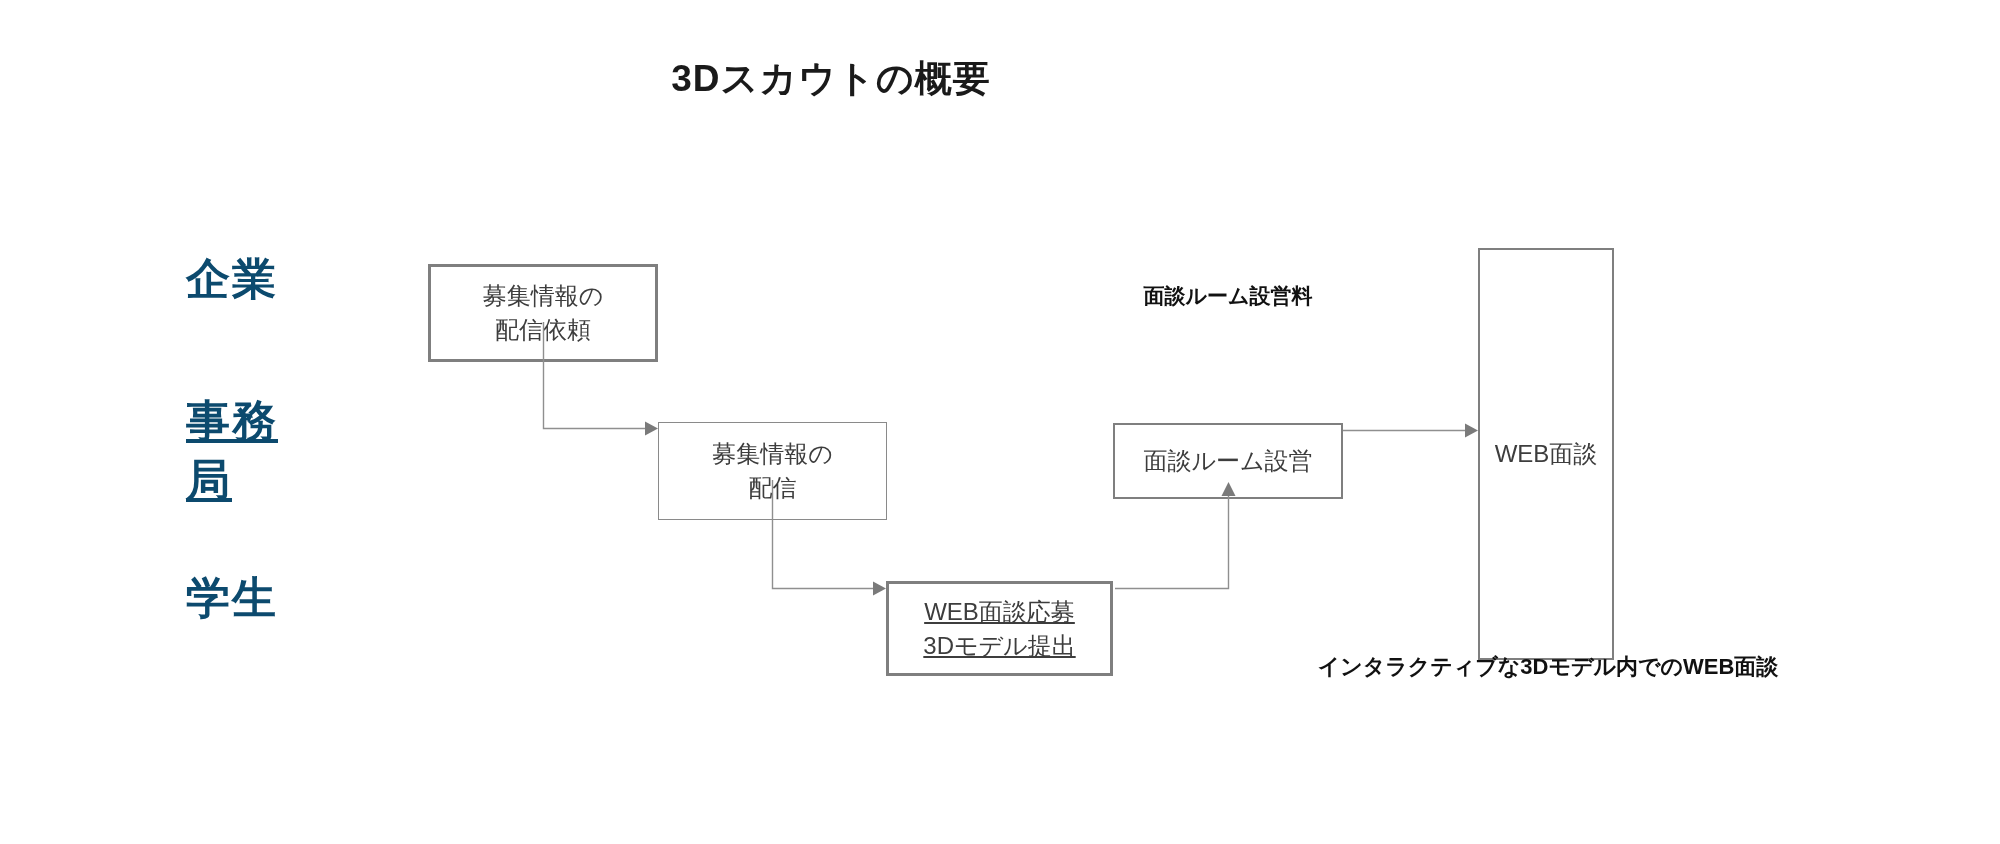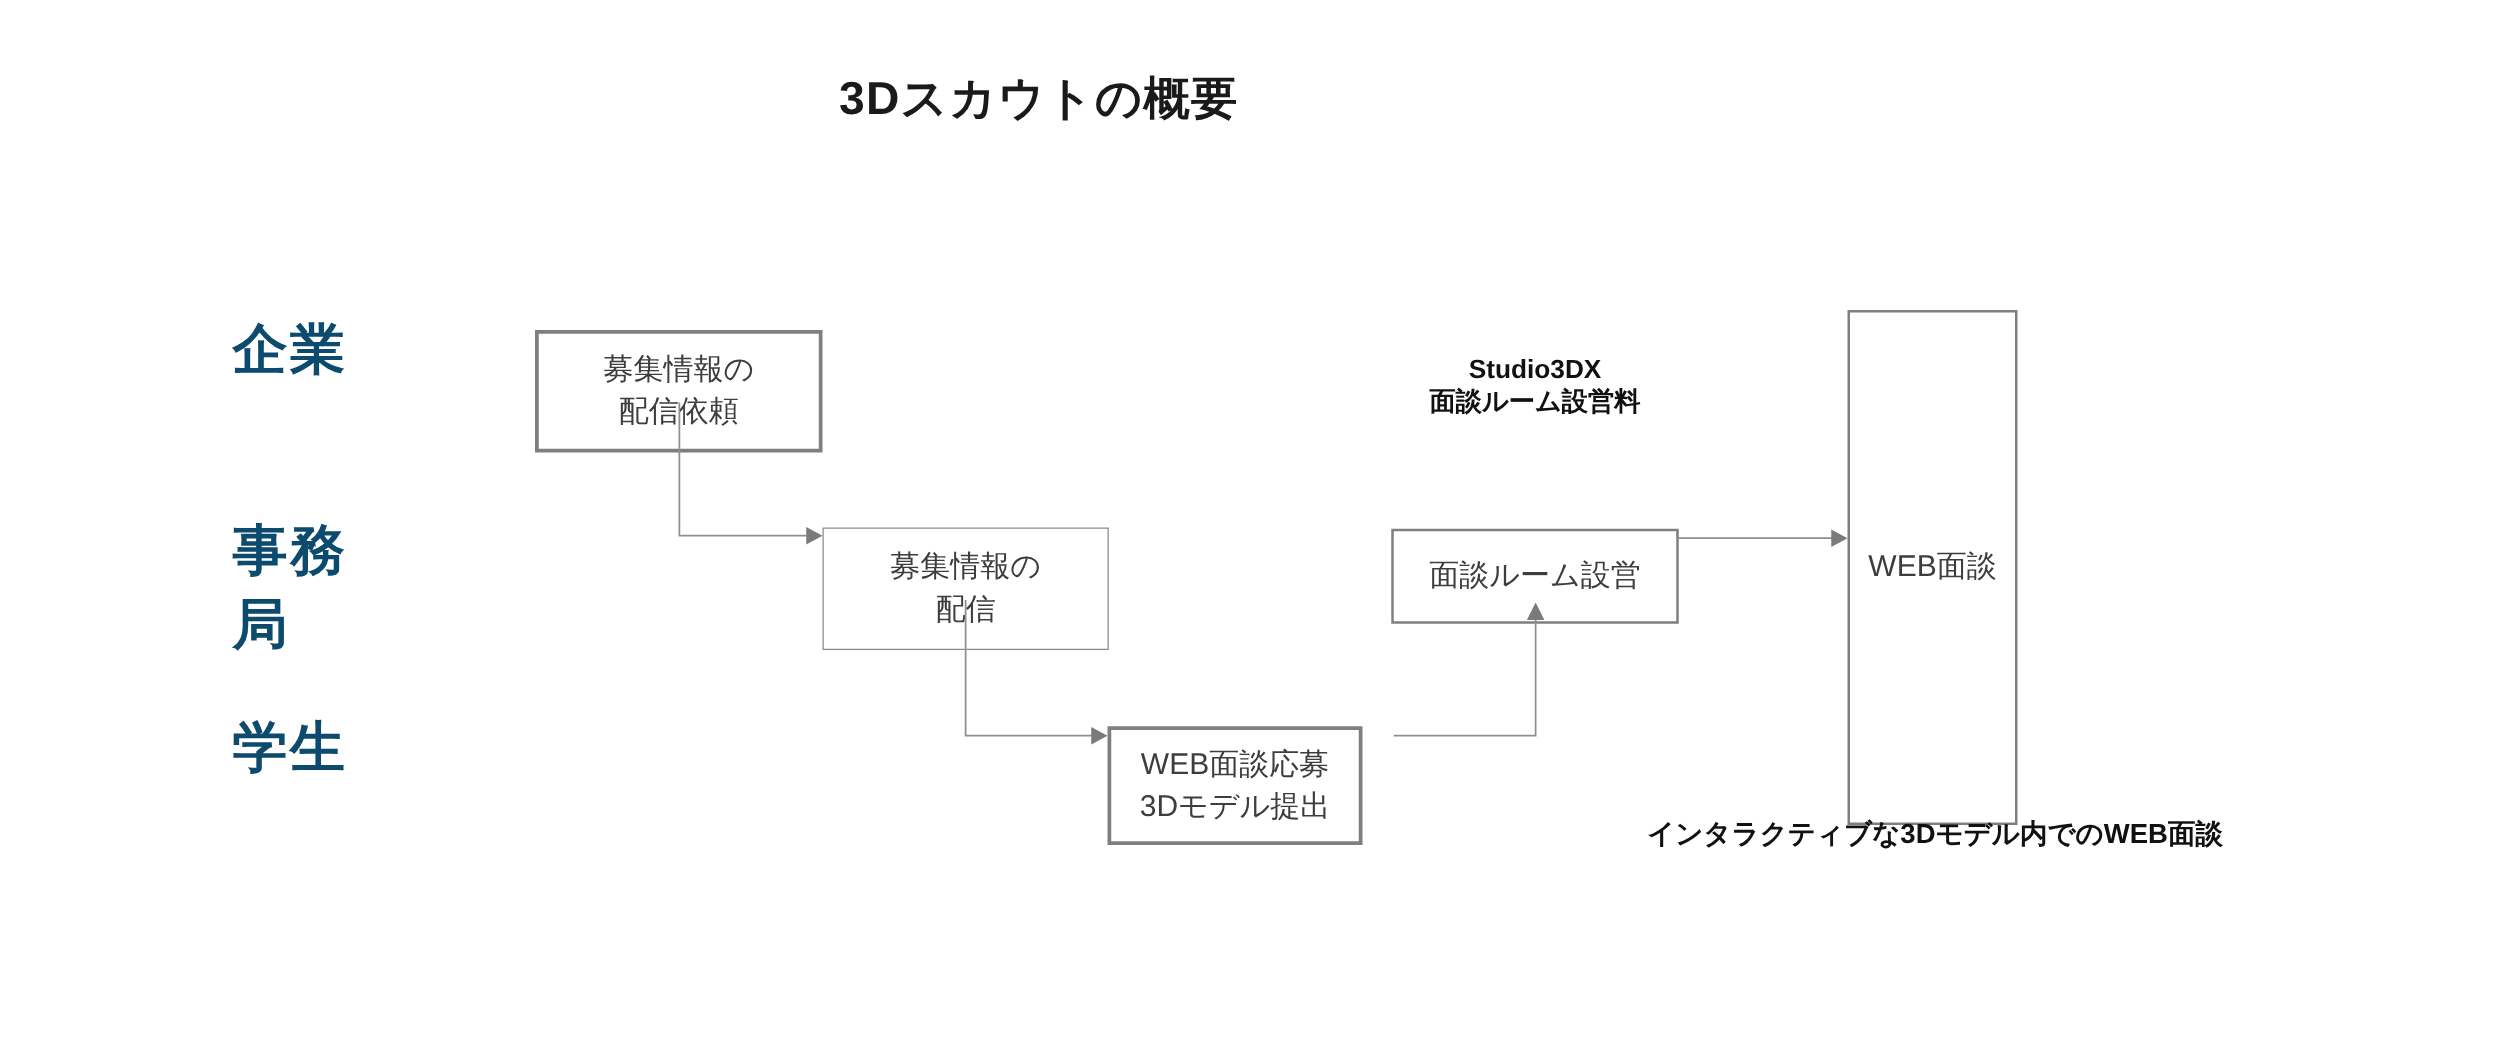--- a/index.html
+++ b/index.html
@@ -13,32 +13,32 @@
   .title{
     position:absolute;left:0;top:54px;width:1662px;
     text-align:center;font-size:37px;font-weight:bold;color:#1a1a1a;
     letter-spacing:1px;
   }
   .row-label{
     position:absolute;left:186px;width:130px;
     font-size:44px;font-weight:bold;color:#0c4a6e;letter-spacing:2px;
   }
   .row-label.company{top:250px;}
-  .row-label.office{top:411px;}
+  .row-label.office{top:392px;text-decoration:underline;}
   .row-label.student{top:569px;}
   .node{
     position:absolute;background:#ffffff;
     display:flex;flex-direction:column;align-items:center;justify-content:center;
     font-size:24px;color:#3d3d3d;line-height:1.4;text-align:center;
     box-sizing:border-box;
     margin-top:40px;
   }
   .node.request{left:428px;top:224px;width:230px;height:98px;border:3px solid #7f7f7f;}
   .node.distribute{left:658px;top:382px;width:229px;height:98px;border:1px solid #8a8a8a;}
-  .node.apply{left:886px;top:541px;width:204px;height:95px;border:3px solid #7f7f7f;}
+  .node.apply{left:886px;top:541px;width:227px;height:95px;border:3px solid #7f7f7f;text-decoration:underline;}
   .node.setup{left:1113px;top:383px;width:230px;height:76px;border:2px solid #7f7f7f;}
   .node.web{left:1478px;top:208px;width:136px;height:412px;border:2px solid #7f7f7f;}
   .fee-note{
     position:absolute;left:1048px;top:283px;width:360px;
     text-align:center;font-size:21px;font-weight:bold;color:#111111;
     line-height:26px;
   }
   .caption{
     position:absolute;left:1248px;top:652px;width:600px;
     text-align:center;font-size:22px;font-weight:bold;color:#111111;
@@ -78,21 +78,20 @@
 
   <div class="node setup">
     <span>面談ルーム設営</span>
   </div>
 
   <div class="node web">
     <span>WEB面談</span>
   </div>
 
   <div class="fee-note">
-    <div>Studio3DX</div>
     <div>面談ルーム設営料</div>
   </div>
 
   <div class="caption">インタラクティブな3Dモデル内でのWEB面談</div>
 
   <svg class="connectors" viewBox="0 0 2000 844" xmlns="http://www.w3.org/2000/svg">
     <g>
       <path d="M543.5,322 L543.5,428.5 L646,428.5"></path>
       <polygon points="645,421.5 645,435.5 658,428.5"></polygon>
     </g>

